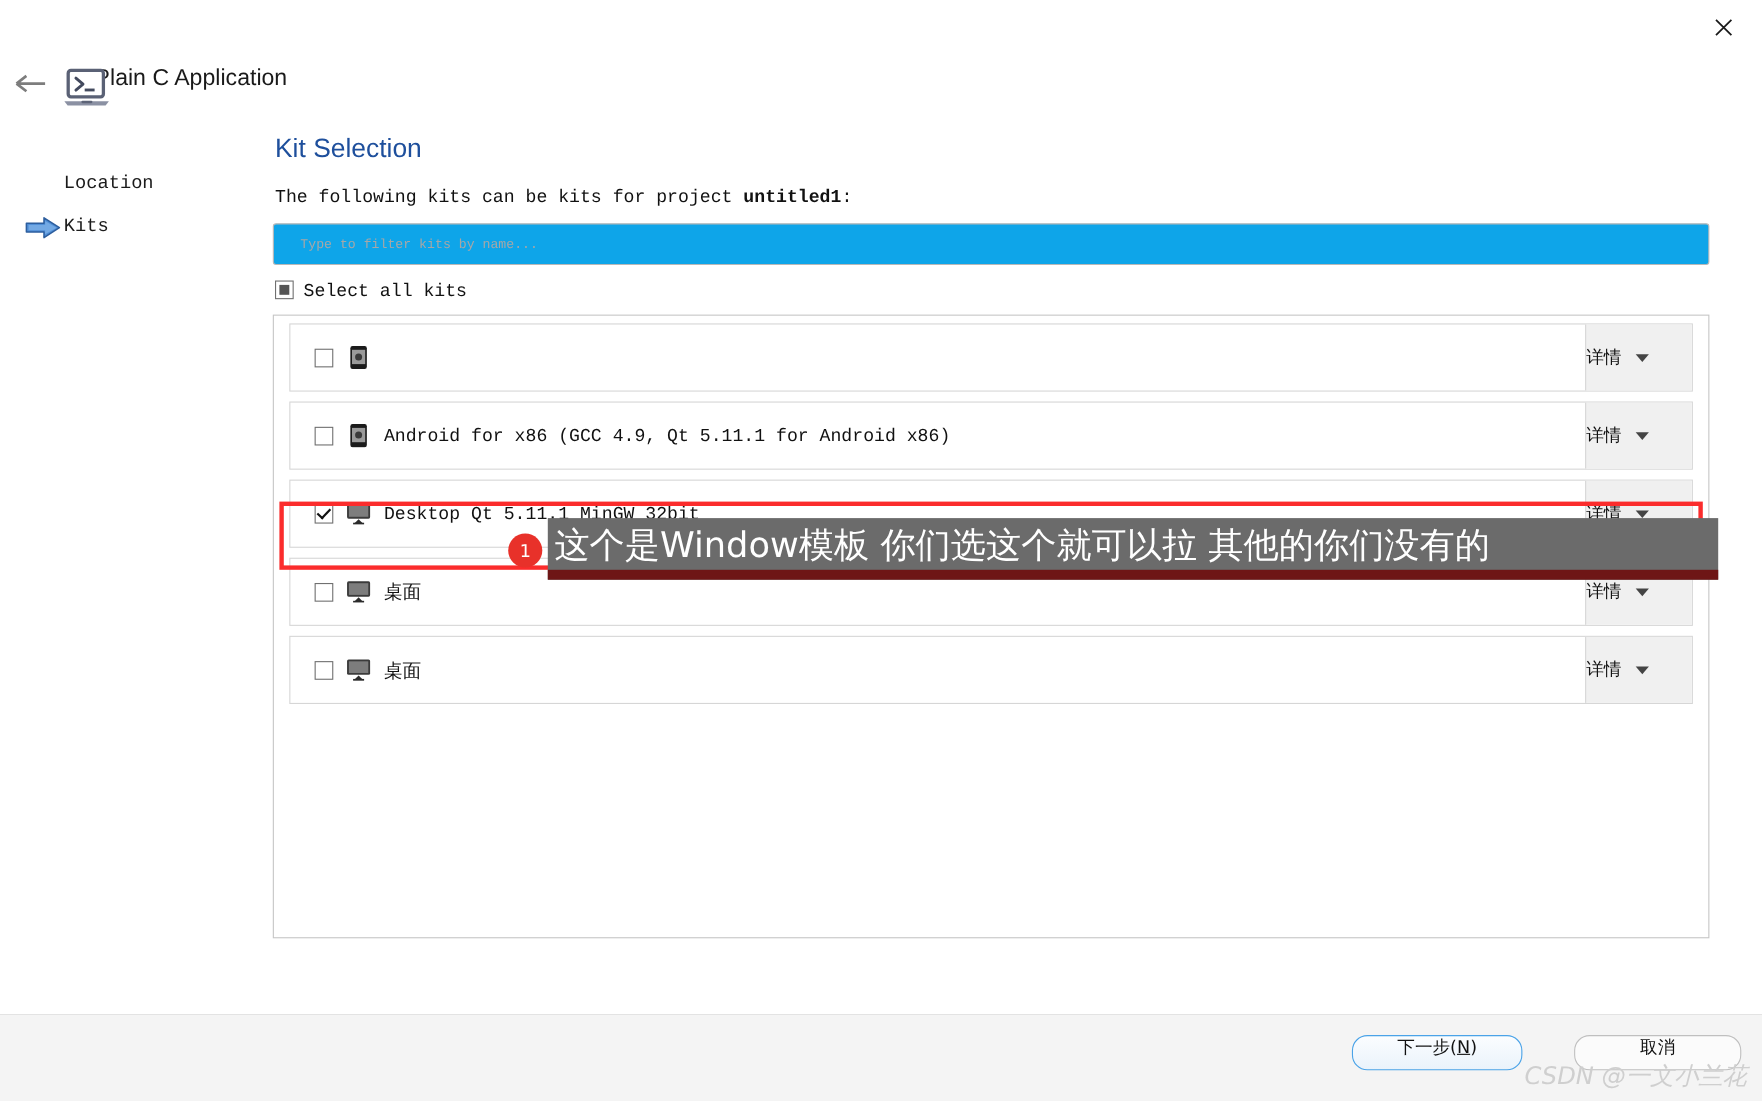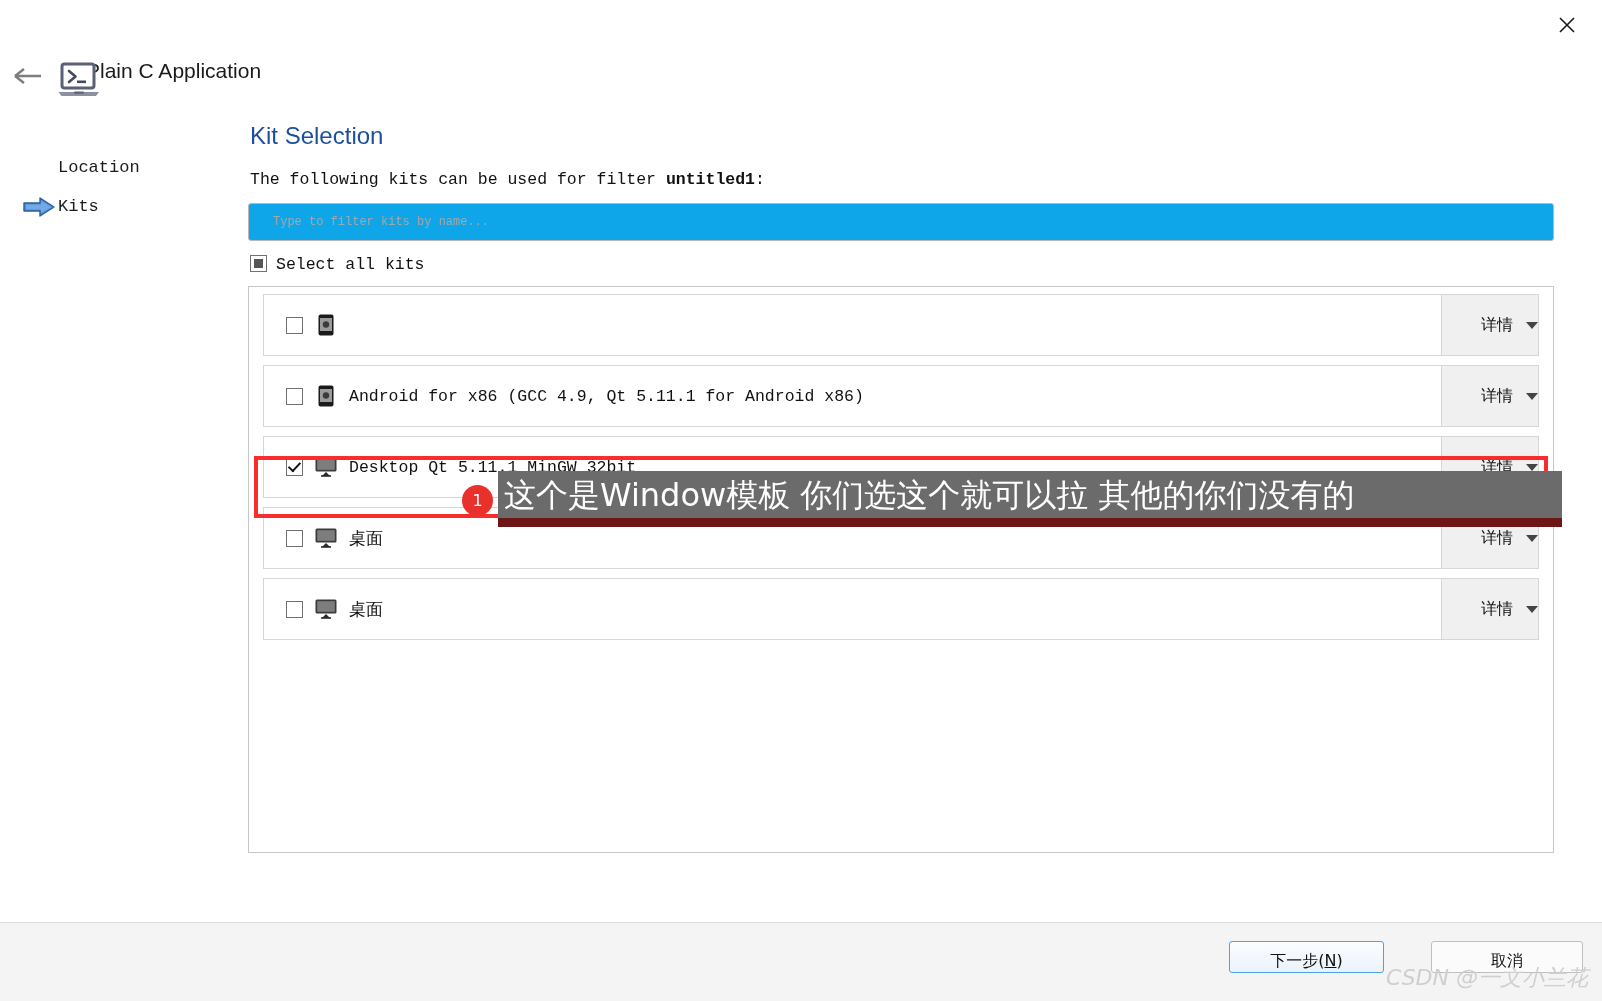--- a/index.html
+++ b/index.html
@@ -215,21 +215,21 @@
   .detail-btn {
     position: absolute;
     right: 0px;
     top: 0px;
     bottom: 0px;
     width: 96px;
     background: #f0f0f0;
     border-left: 1px solid #d6d6d6;
     display: flex;
     align-items: center;
-    justify-content: flex-end;
+    justify-content: flex-start;
     gap: 13px;
     cursor: pointer;
   }
   .detail-btn .txt {
     font-family: "DejaVu Sans", sans-serif;
     font-size: 16px;
     color: #111;
   }
   .caret {
     width: 0; height: 0;
@@ -306,23 +306,23 @@
     width: 1602px;
     height: 78px;
     background: #f4f4f4;
   }
   .btn {
     position: absolute;
     box-sizing: border-box;
     height: 32px;
     width: 155px;
     top: 18px;
-    border-radius: 3px;
-    display: flex;
-    align-items: flex-end;
+    border-radius: 14px;
+    display: flex;
+    align-items: flex-start;
     justify-content: center;
     font-family: "DejaVu Sans", sans-serif;
     font-size: 16px;
     color: #111;
     cursor: pointer;
   }
   .btn-next {
     right: 218px;
     background: linear-gradient(#fbfdff,#eaf3fb);
     border: 1.6px solid #4aa3e8;
@@ -383,21 +383,21 @@
       <path d="M4 8.6 H19 V5 L29.5 11 L19 17 V13.4 H4 Z" fill="#7fb2e8" opacity="0.75"></path>
     </svg>
     <span>Kits</span>
   </div>
 </div>
 
 <div class="main">
   <div class="page-title">Kit Selection</div>
 
   <div class="subtitle">
-    <span>The following kits can be used for filter </span><b>untitled1</b><span>:</span>
+    <span>The following kits can be kits for project </span><b>untitled1</b><span>:</span>
   </div>
 
   <input class="filter-input" type="text" placeholder="Type to filter kits by name..." style="">
 
   <div class="selectall-row">
     <span class="cb partial"></span>
     <span class="lbl">Select all kits</span>
   </div>
 
   <div class="kit-list">

